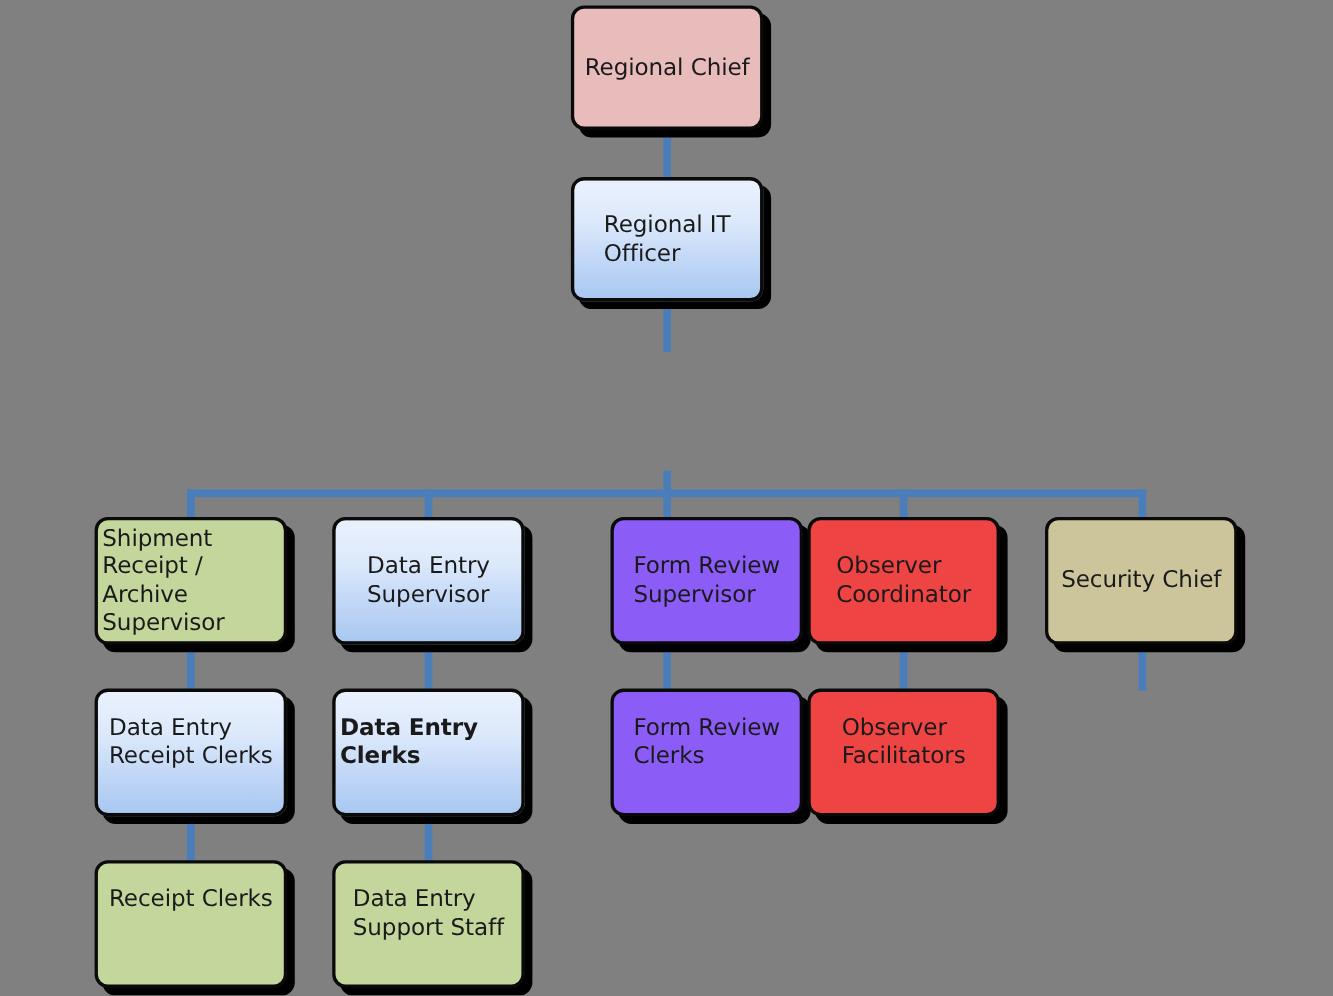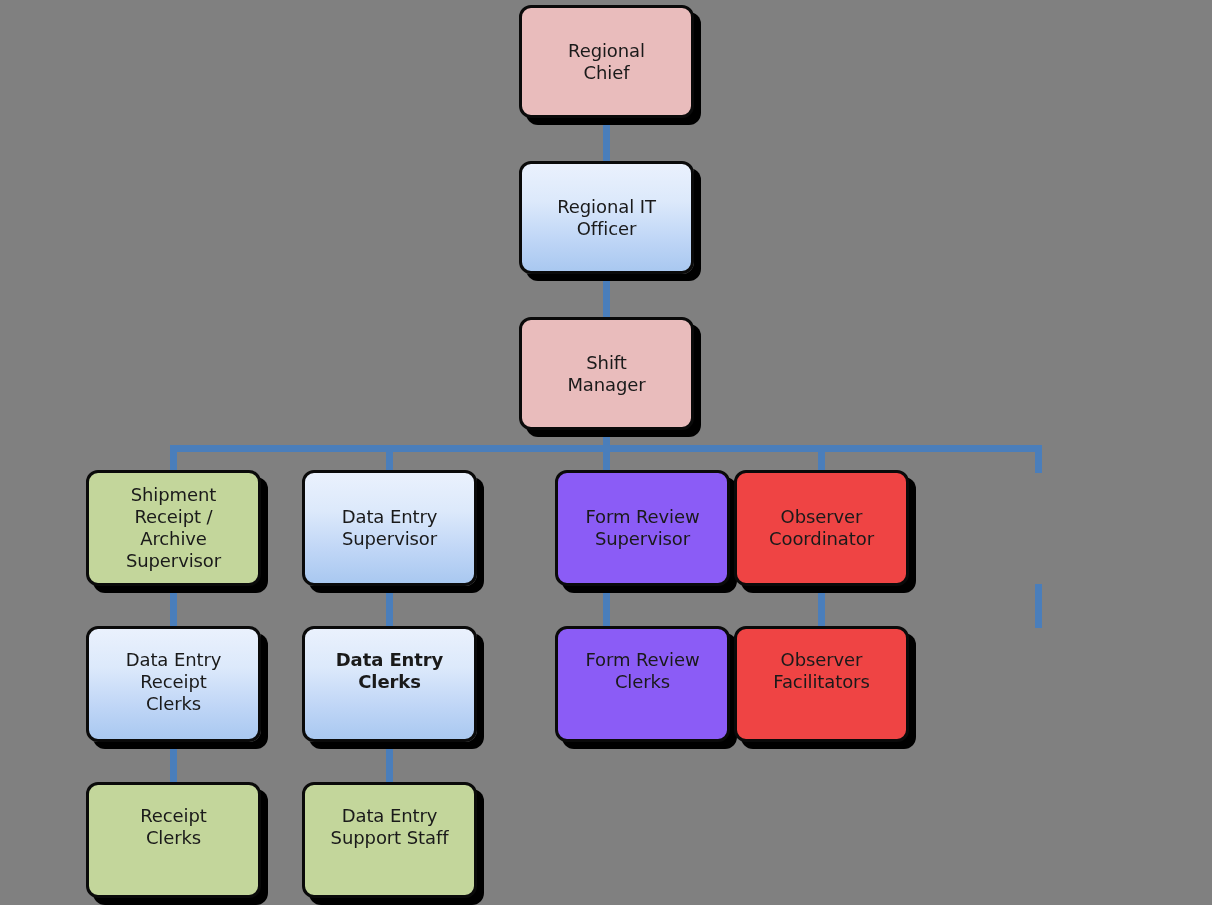--- a/index.html
+++ b/index.html
@@ -28,26 +28,25 @@
   
   .node {
     position: absolute;
     box-sizing: border-box;
     border: 3px solid #0a0a0a;
     border-radius: 12px;
     box-shadow: 7px 7px 0 0 #000000;
     display: flex;
     align-items: center;
     justify-content: center;
-    text-align: center;
     color: #1a1a1a;
-    font-size: 18px;
+    font-size: 21px;
     line-height: 1.22;
     letter-spacing: -0.1px;
-    padding: 4px 23px;
+    padding: 4px 4px;
     overflow: hidden;
   }
   .node .label {
     display: block;
     white-space: pre-line;
   }
   
   .node.top-text {
     align-items: flex-start;
     padding-top: 20px;
@@ -91,23 +90,20 @@
 
   <div class="node fill-pink" style="left:519px; top:5px; width:175px; height:113px;">
     <span class="label">Regional  Chief</span>
   </div>
 
   <div class="node fill-blue" style="left:519px; top:161px; width:175px; height:113px;">
     <span class="label">Regional IT
 Officer</span>
   </div>
 
-  <div class="node fill-pink" style="left:519px; top:317px; width:175px; height:113px;">
-    <span class="label">Shift Manager</span>
-  </div>
 
   <div class="node fill-green" style="left:86px; top:470px; width:175px; height:116px;">
     <span class="label">Shipment
 Receipt / Archive
 Supervisor</span>
   </div>
 
   <div class="node fill-blue" style="left:302px; top:470px; width:175px; height:116px;">
     <span class="label">Data Entry
 Supervisor</span>
@@ -116,20 +112,23 @@
   <div class="node fill-orange" style="left:519px; top:470px; width:175px; height:116px;">
     <span class="label">Form Review
 Supervisor</span>
   </div>
 
   <div class="node fill-peach" style="left:734px; top:470px; width:175px; height:116px;">
     <span class="label">Observer
 Coordinator</span>
   </div>
 
+  <div class="node fill-tan" style="left:950px; top:470px; width:175px; height:116px;">
+    <span class="label">Security Chief</span>
+  </div>
 
   <div class="node fill-blue top-text" style="left:86px; top:626px; width:175px; height:116px;">
     <span class="label">Data Entry
 Receipt Clerks</span>
   </div>
 
   <div class="node fill-blue top-text" style="left:302px; top:626px; width:175px; height:116px;font-weight:bold;">
     <span class="label">Data Entry Clerks</span>
   </div>
 

